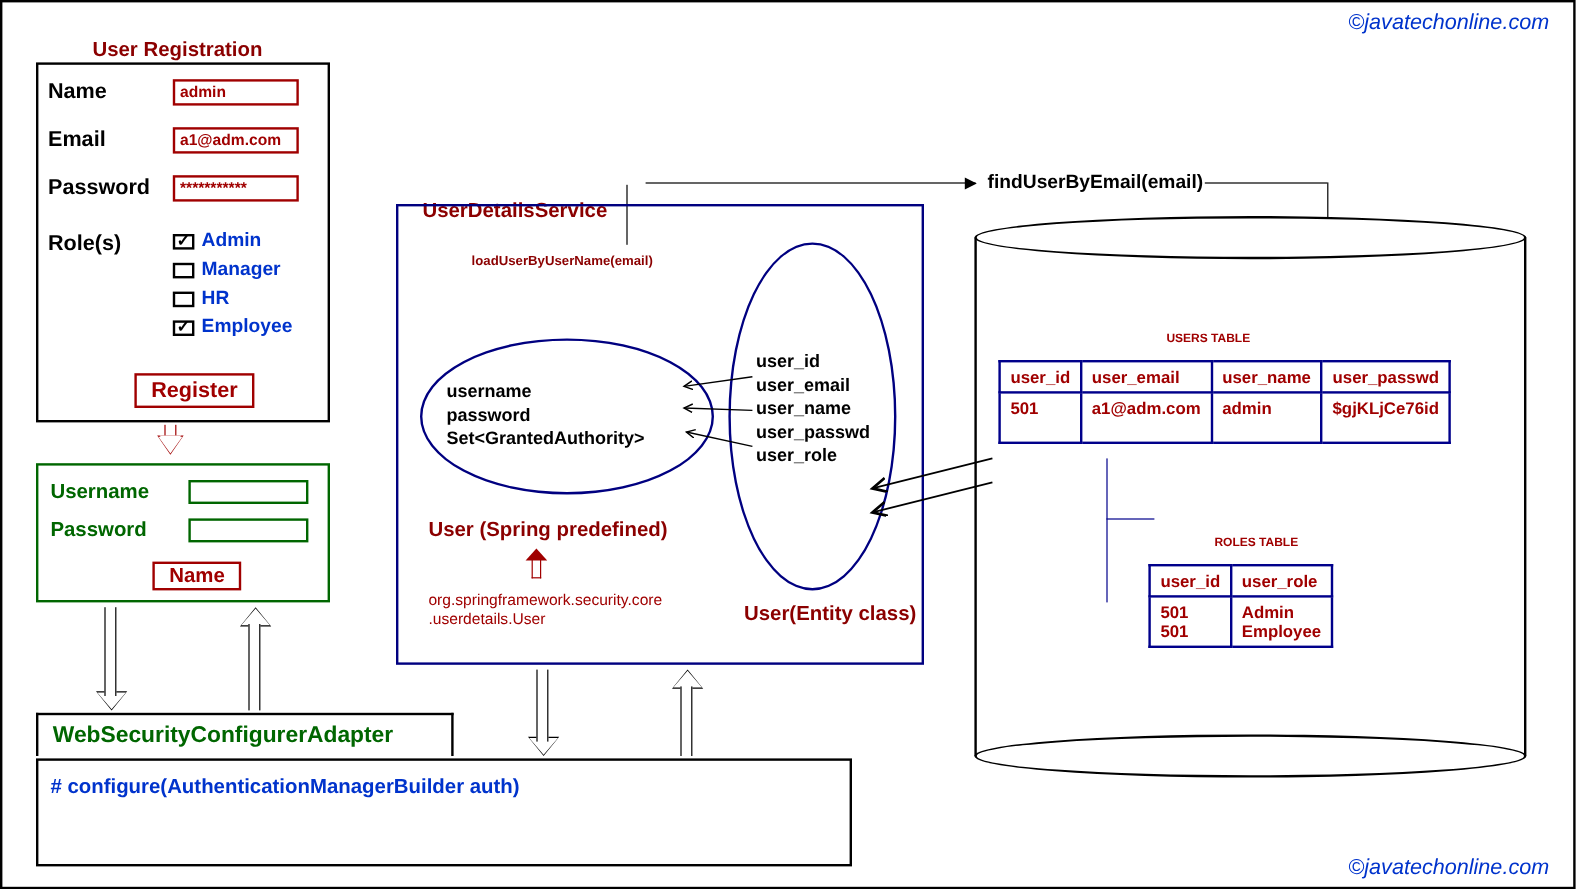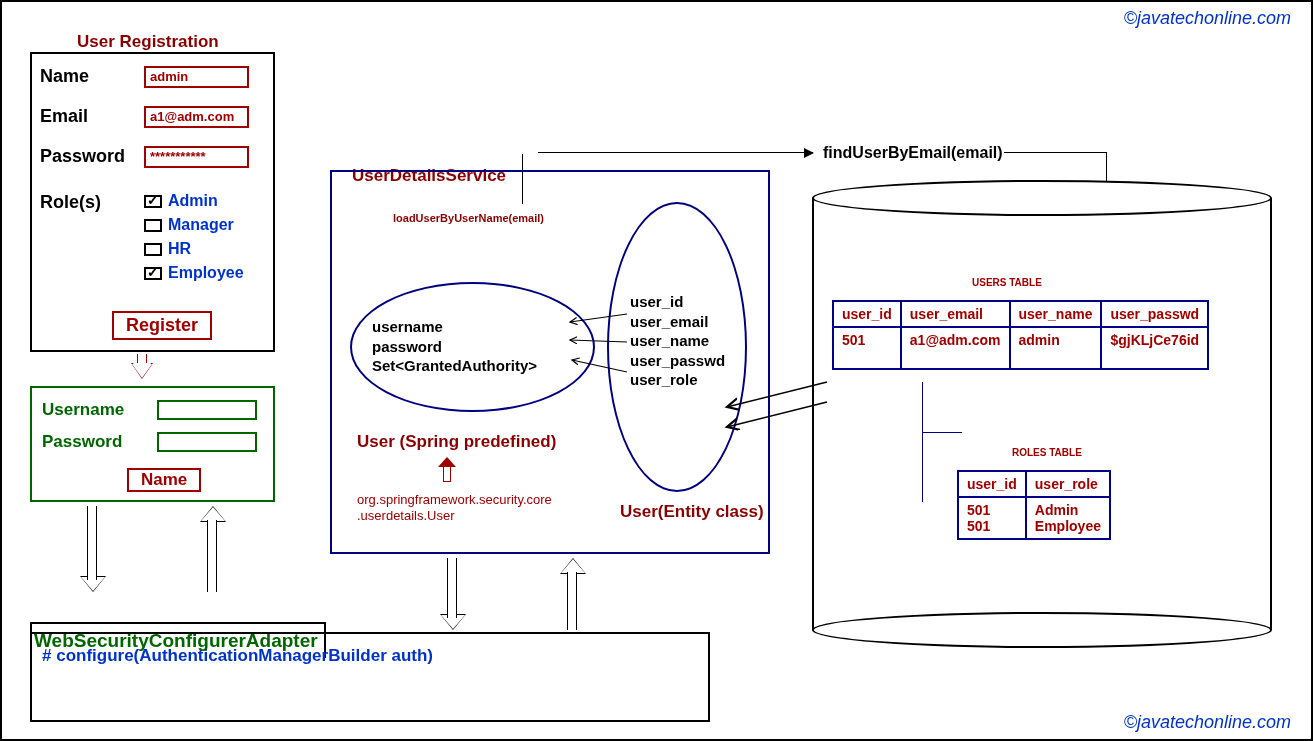--- a/index.html
+++ b/index.html
@@ -89,23 +89,23 @@
   }
   .ell-left { left: 18px; top: 110px; width: 245px; height: 130px; }
   .ell-right { left: 275px; top: 30px; width: 140px; height: 290px; }
   .ell-txt { position: absolute; font-size: 15px; font-weight: bold; line-height: 1.3; }
   .spring-user-label { position: absolute; left: 25px; top: 260px; font-size: 17px; }
   .entity-user-label { position: absolute; left: 288px; top: 330px; font-size: 17px; text-align: center; }
   .pkg-txt { position: absolute; left: 25px; top: 320px; font-size: 13px; color: #a00000; line-height: 1.2; }
 
   
   .cfg-title {
-    left: 28px; top: 592px; width: 296px;
+    left: 28px; top: 592px; width: 348px;
     border: 2px solid #000; border-bottom: none;
-    padding: 6px 2px; font-size: 19px; margin-top: 28px;
+    padding: 6px 12px; font-size: 19px;
   }
   .cfg-body {
     left: 28px; top: 630px; width: 680px; height: 90px;
     border: 2px solid #000;
     padding: 12px 10px; font-size: 17px;
   }
   .cfg-line { margin-bottom: 14px; }
 
   
   .db-title {

